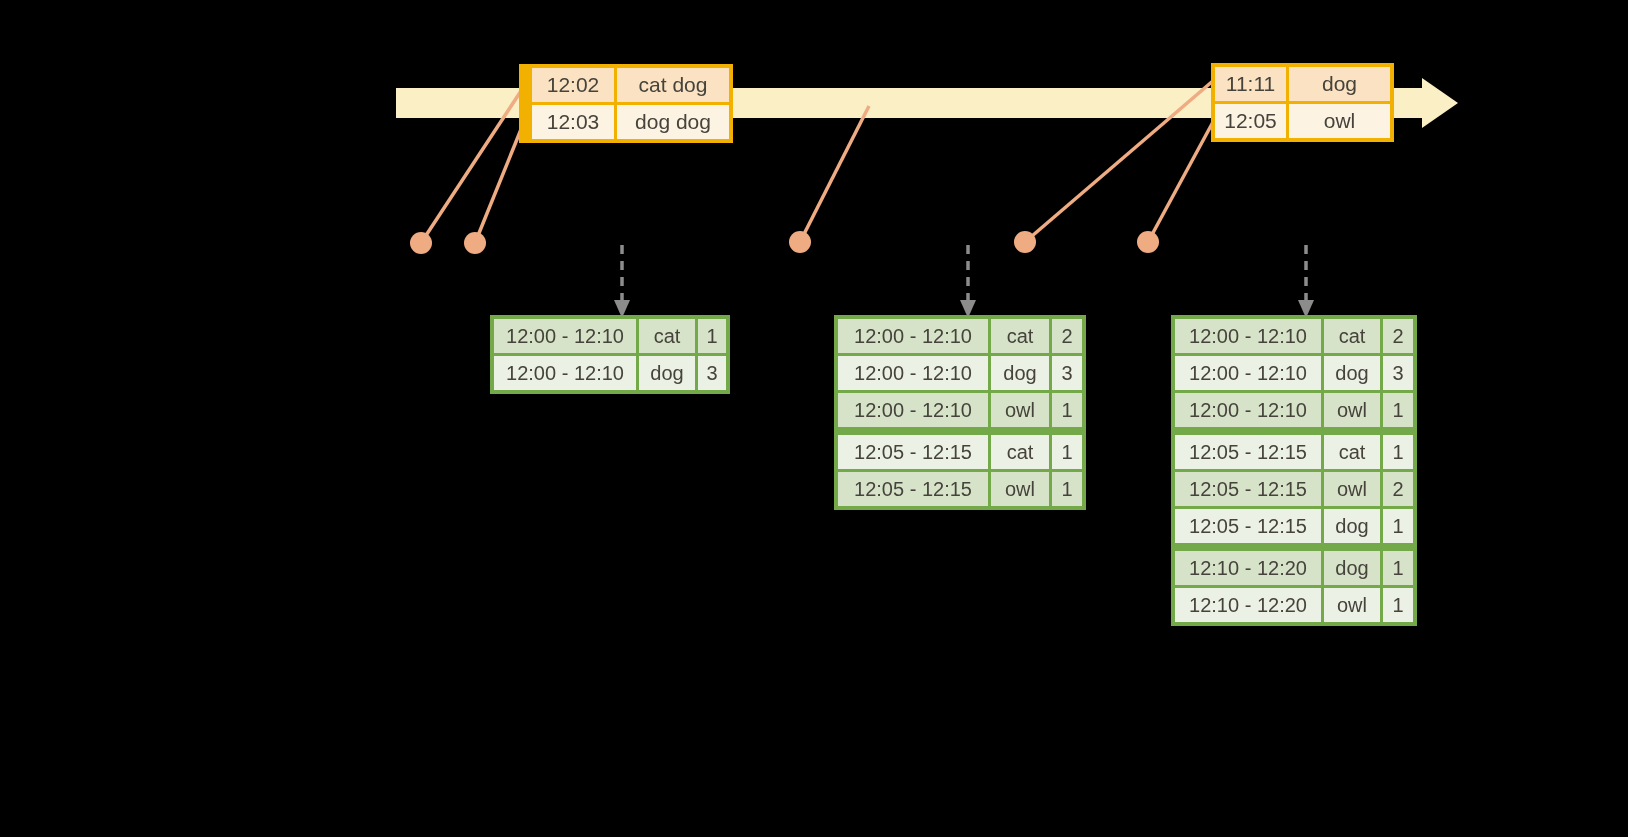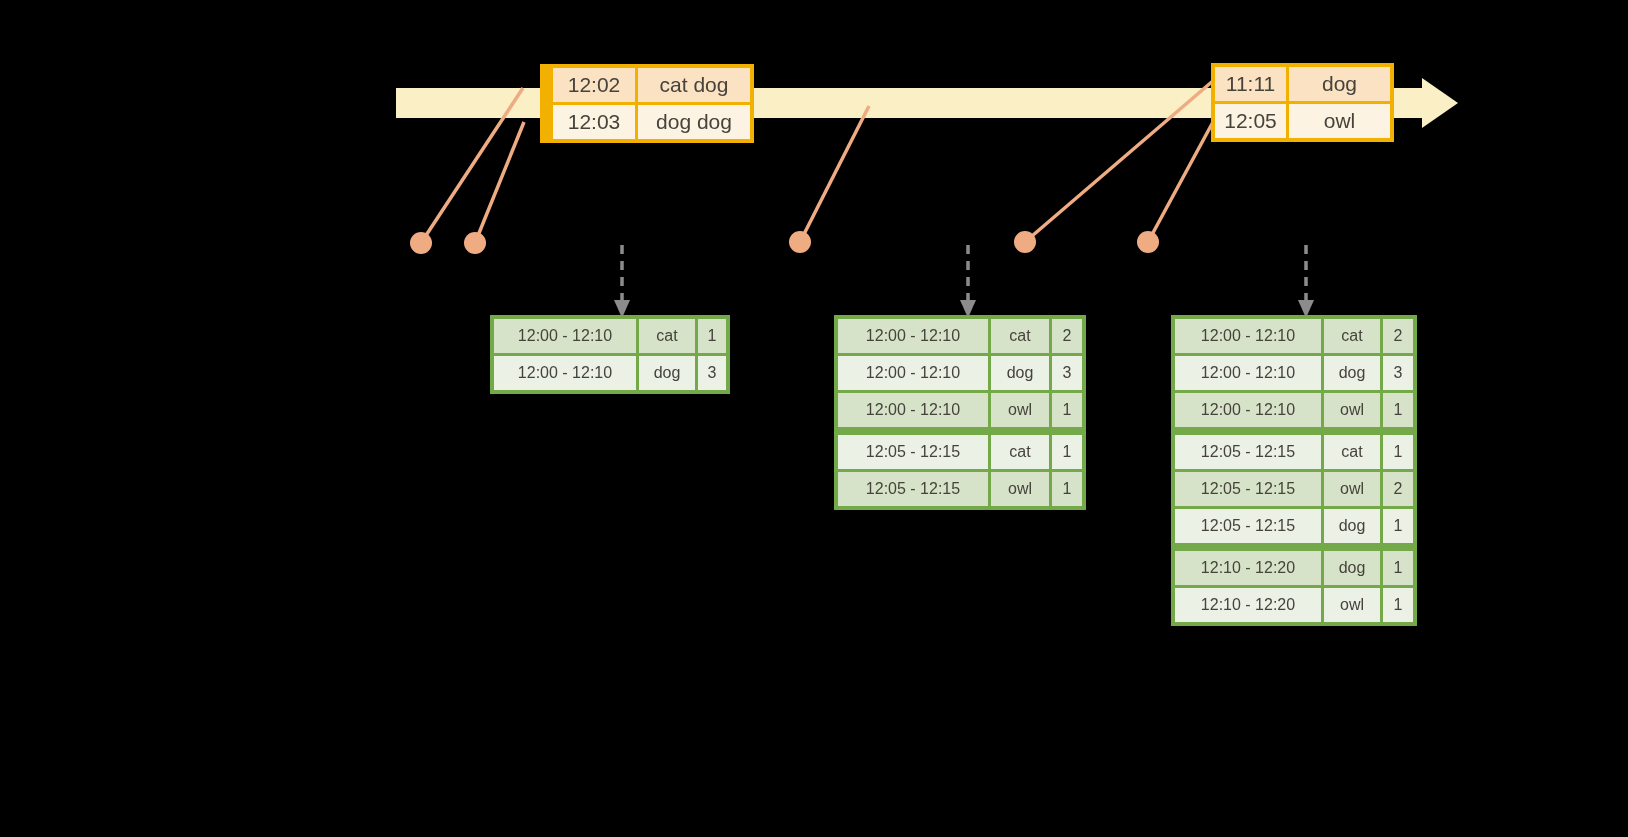--- a/index.html
+++ b/index.html
@@ -14,34 +14,34 @@
     position:absolute;background:var(--event_border);padding:4px;
     display:grid;grid-auto-rows:34px;gap:3px;z-index:2;
   }
   .event-box .cell{
     display:flex;align-items:center;justify-content:center;
     font-size:21px;color:var(--text);
   }
   .er-dark{background:var(--event_row_dark);}
   .er-light{background:var(--event_row_light);}
   .er-mid{background:var(--event_row_single);}
-  .box-1{left:540px;top:64px;grid-template-columns:82px 112px;padding-left:13px;}
+  .box-1{left:519px;top:64px;grid-template-columns:82px 112px;padding-left:13px;}
   .box-2{left:866px;top:83px;grid-template-columns:83px 110px;}
   .box-3{left:1211px;top:63px;grid-template-columns:71px 101px;}
 
   
   .result-table{
     position:absolute;background:var(--table_border);padding:4px;
     display:flex;flex-direction:column;gap:8px;z-index:2;
   }
   .result-table .group{display:flex;flex-direction:column;gap:3px;}
   .result-table .row{display:grid;gap:3px;}
   .result-table .cell{
     height:34px;display:flex;align-items:center;justify-content:center;
-    font-size:16px;color:var(--text);
+    font-size:20px;color:var(--text);
   }
   .row.dark .cell{background:var(--table_row_dark);}
   .row.light .cell{background:var(--table_row_light);}
   .rt-1{left:490px;top:315px;} .rt-1 .row{grid-template-columns:142px 56px 28px;}
   .rt-2{left:834px;top:315px;} .rt-2 .row{grid-template-columns:150px 58px 30px;}
   .rt-3{left:1171px;top:315px;} .rt-3 .row{grid-template-columns:146px 56px 30px;}
 </style>
 </head>
 <body>
 

